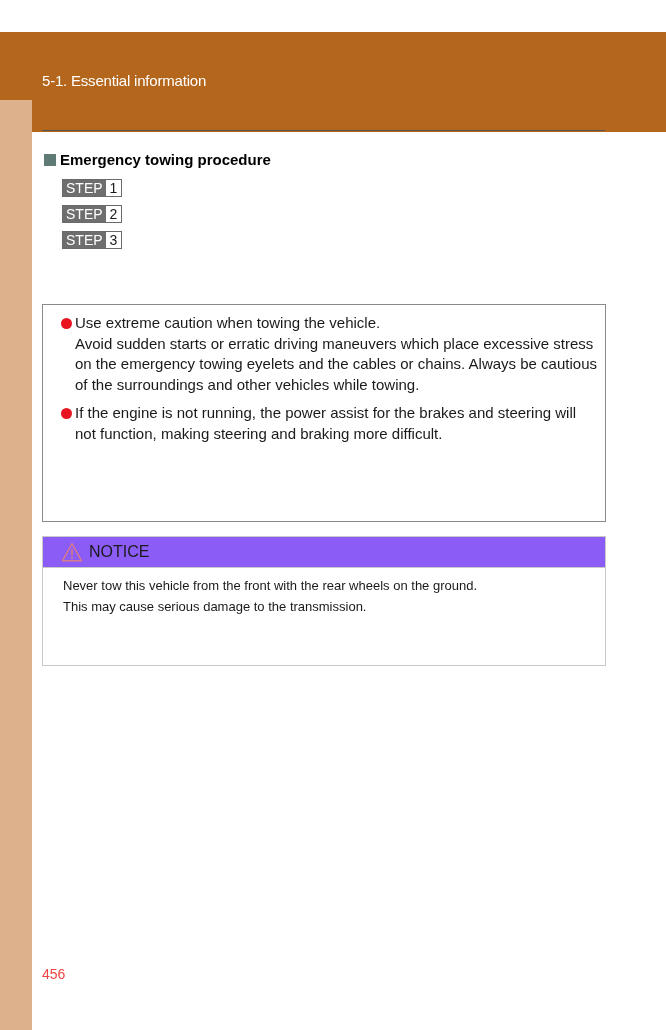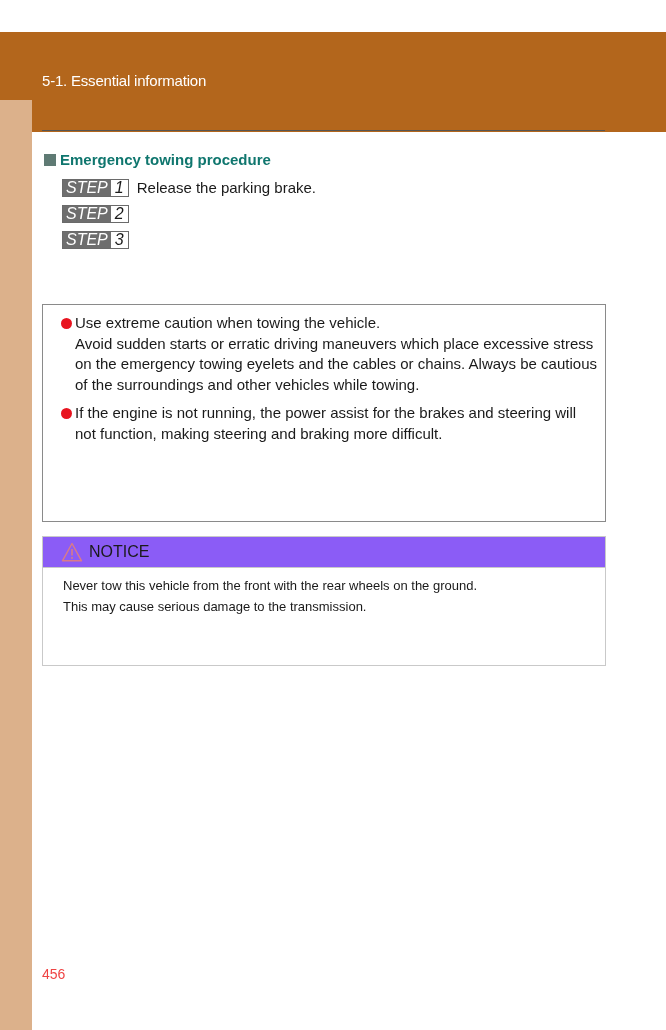--- a/index.html
+++ b/index.html
@@ -21,32 +21,32 @@
     .side-strip {
       position: absolute; left: 0; top: 100px; width: 32px; height: 930px;
       background: #dcb18b;
     }
     .rule {
       position: absolute; left: 42px; top: 130px; width: 563px; height: 0;
       border-top: 1.5px solid #555555;
     }
     .section-heading {
       position: absolute; left: 44px; top: 151px;
-      font-size: 15px; font-weight: bold; color: #0f766e;
+      font-size: 15px; font-weight: bold; color: #000000;
       display: flex; align-items: center;
     }
     .sq-marker {
       display: inline-block; width: 12px; height: 12px; margin-right: 4px;
     }
     .step {
       position: absolute; left: 62px; font-size: 15px; display: flex; align-items: flex-start;
     }
     .step-badge {
       display: inline-flex; height: 16px; border: 1px solid #6a6a6a; margin-right: 8px; margin-top: 1px;
-      font-size: 16px; line-height: 16px; flex-shrink: 0; font-style: italic;
+      font-size: 14px; line-height: 16px; flex-shrink: 0;
     }
     .step-badge .lbl { background: #6e6e6e; color: #ffffff; padding: 0 3px; }
     .step-badge .num { background: #ffffff; color: #1a1a1a; padding: 0 4px; }
     .step-text { line-height: 20px; width: 470px; }
 
     .box {
       position: absolute; left: 42px; width: 562px; border: 1px solid #8a8a8a;
       background: #ffffff;
     }
     .box-head {
@@ -86,21 +86,20 @@
 <div class="section-heading">
   <span class="sq-marker" style="background:#5f7a74"></span>
   <span>Emergency towing procedure</span>
 </div>
 
 <div class="step" style="top:178px">
   <span class="step-badge">
     <span class="lbl">STEP</span>
     <span class="num">1</span>
   </span>
-  <span class="step-text">Release the parking brake.</span>
 </div>
 <div class="step" style="top:204px">
   <span class="step-badge">
     <span class="lbl">STEP</span>
     <span class="num">2</span>
   </span>
 </div>
 <div class="step" style="top:230px">
   <span class="step-badge">
     <span class="lbl">STEP</span>

